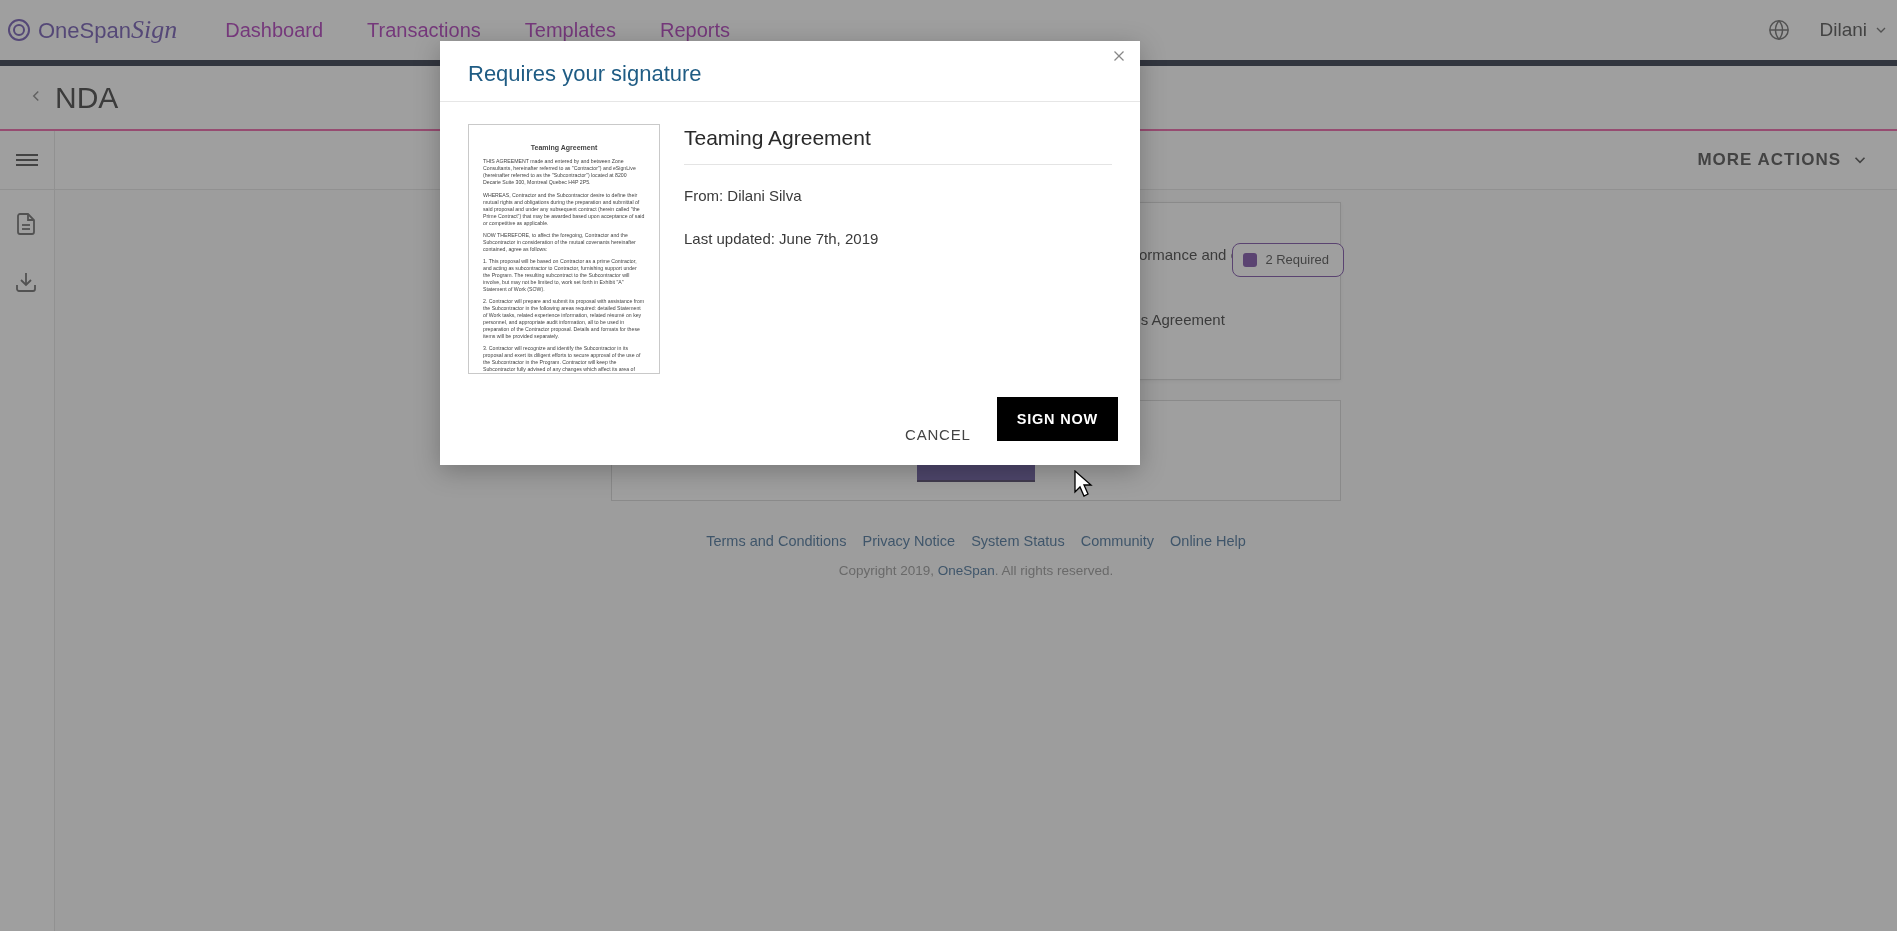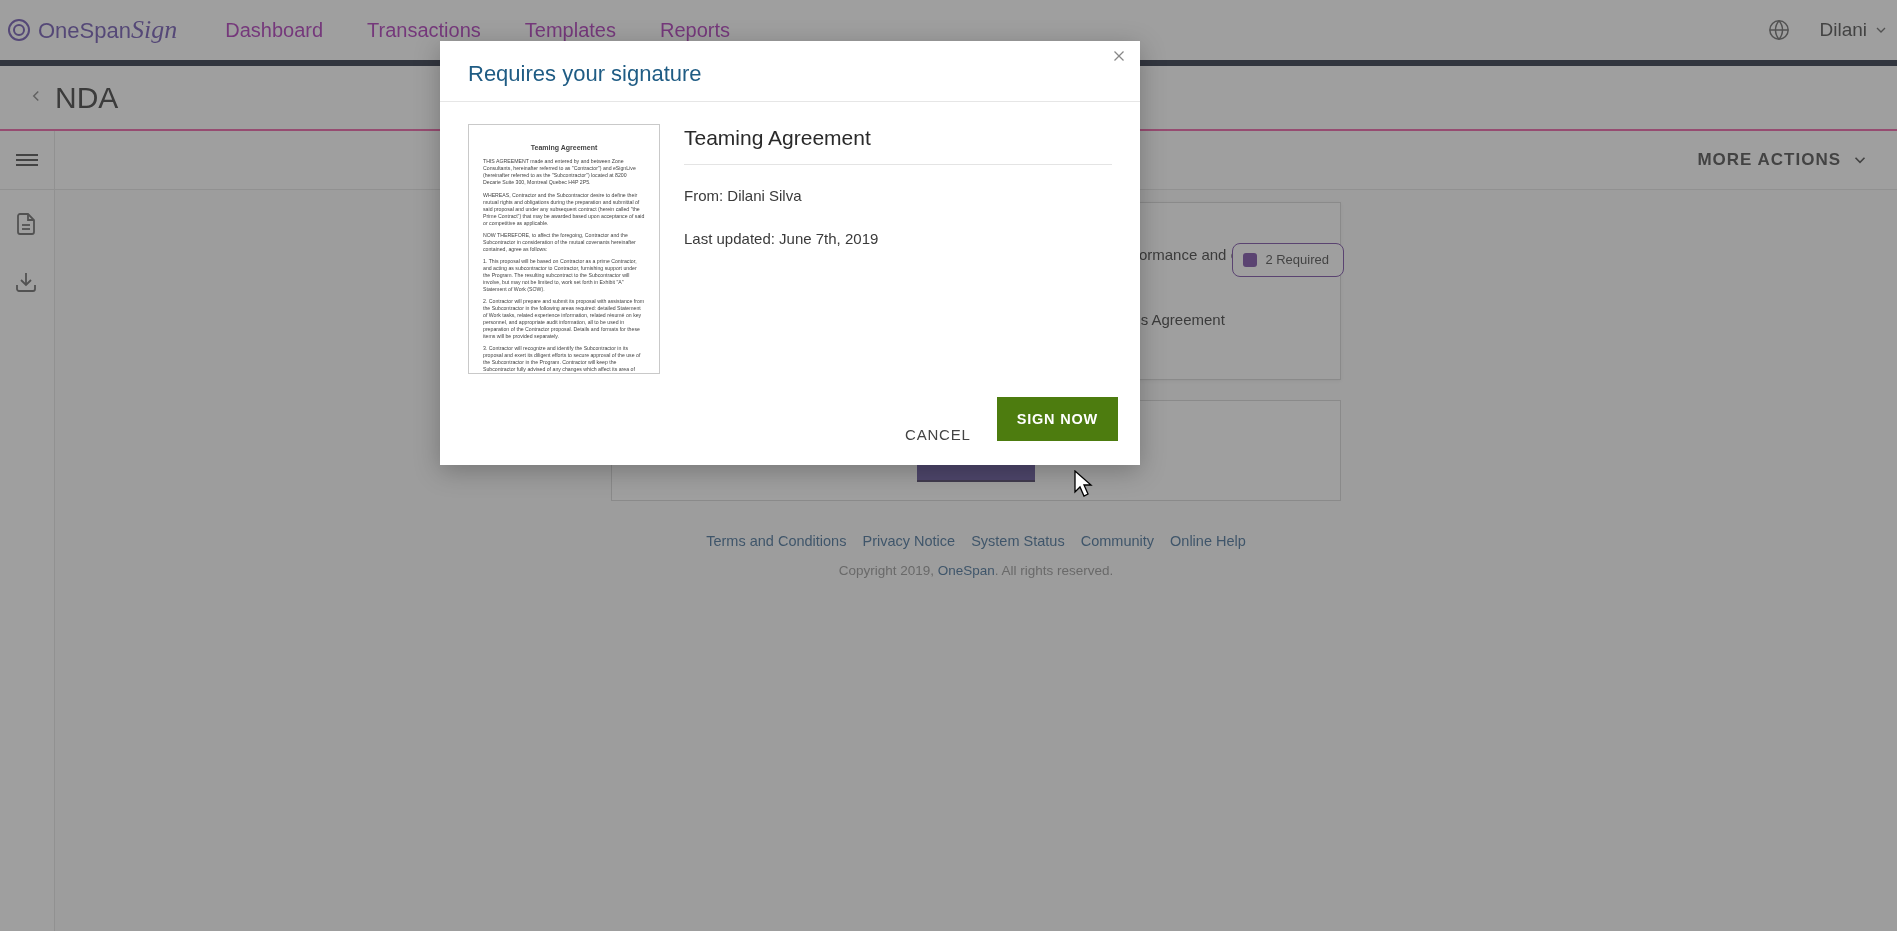--- a/index.html
+++ b/index.html
@@ -63,21 +63,21 @@
   .modal-body { padding: 22px 28px 10px 28px; display: flex; gap: 24px; }
   .thumb { width: 192px; height: 250px; border: 1px solid #c9c9c9; background: #fff; padding: 18px 14px; font-size: 5.2px; line-height: 1.35; color: #444; overflow: hidden; }
   .thumb .t-title { text-align: center; font-weight: 700; font-size: 7px; margin-bottom: 6px; }
   .thumb p { margin-bottom: 5px; }
   .meta { flex: 1; padding-top: 2px; }
   .meta-title { font-size: 21px; color: #2a2a2a; margin-bottom: 14px; font-weight: 500; }
   .meta-rule { border: none; border-top: 1px solid #e4e4e4; margin-bottom: 22px; }
   .meta-line { font-size: 15px; color: #3a3a3a; margin-bottom: 26px; }
   .modal-footer { padding: 10px 22px 22px 22px; display: flex; justify-content: flex-end; gap: 26px; align-items: center; }
   .btn-cancel { background: none; border: none; font-size: 15px; letter-spacing: .8px; color: #444; cursor: pointer; margin-top: 32px; }
-  .btn-sign { background: #4d7c0f; color: #fff; border: none; padding: 14px 20px; font-size: 14.5px; font-weight: 600; letter-spacing: .8px; cursor: pointer; }
+  .btn-sign { background: #000000; color: #fff; border: none; padding: 14px 20px; font-size: 14.5px; font-weight: 600; letter-spacing: .8px; cursor: pointer; }
 
   .cursor { position: absolute; top: 470px; left: 1073px; z-index: 100; pointer-events: none; }
 </style>
 </head>
 <body>
 
 <div class="topbar">
   <div class="logo">
     <span class="logo-mark"></span>
     <span class="logo-text">

